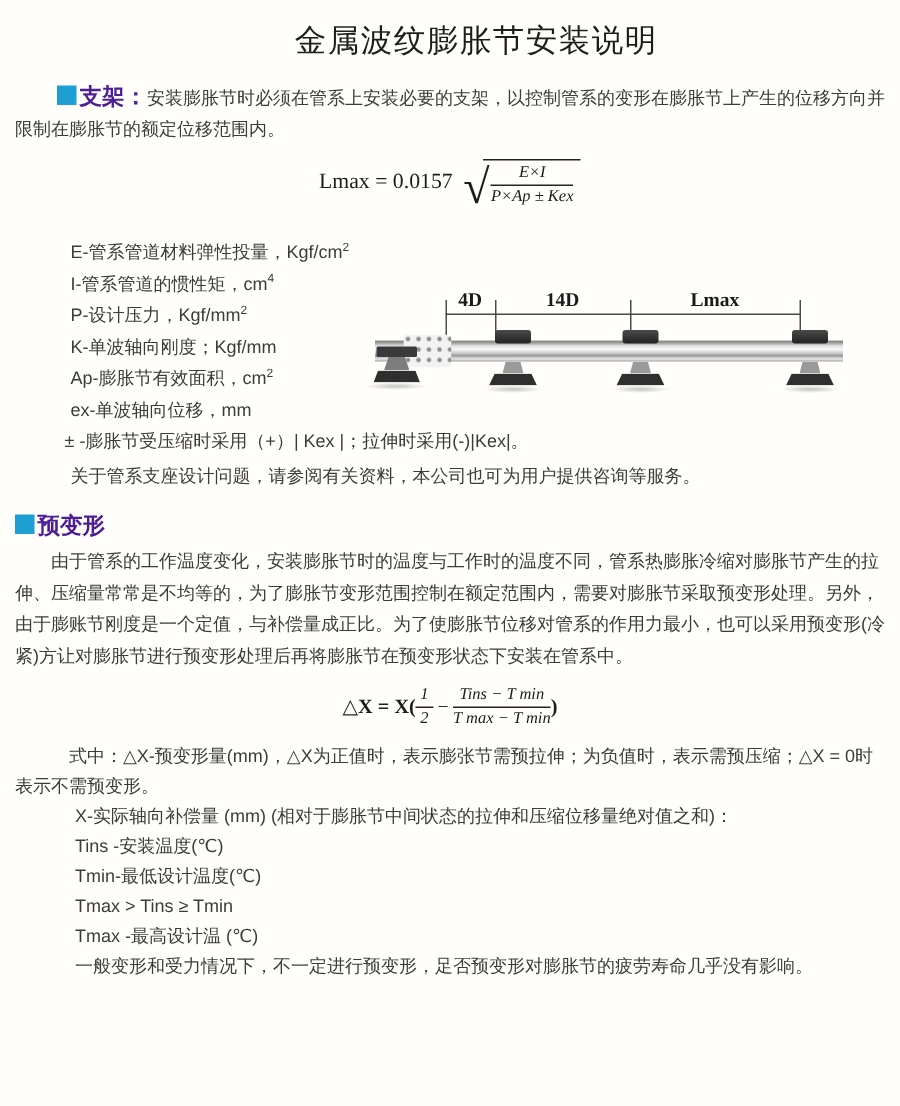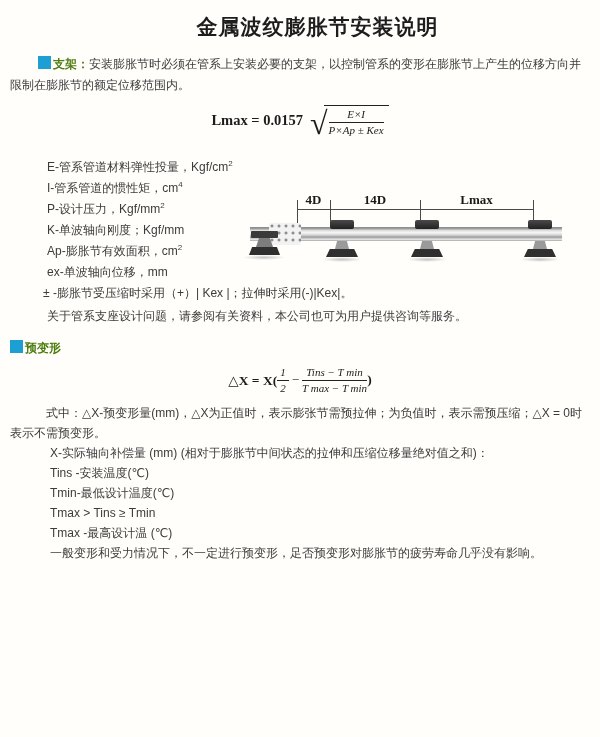--- a/index.html
+++ b/index.html
@@ -3,31 +3,31 @@
 <meta charset="utf-8">
 <style>
   html,body{margin:0;padding:0;background:#fffefb;}
   .page{
     position:relative;width:600px;height:737px;overflow:hidden;
     background:#fffefb;color:#3b3b3b;
     font-family:"Liberation Sans","DejaVu Sans",sans-serif;
     font-size:12px;
   }
   .title{
-    padding-top:13px;text-align:center;font-size:21px;font-weight:bold;
+    padding-top:13px;text-align:center;font-size:21px;font-weight:normal;
     color:#1d1d1d;letter-spacing:1px;padding-left:35px;
   }
-  .bhead{color:#4d7c0f;font-size:12px;font-weight:bold;}
+  .bhead{color:#4c1d95;font-size:15px;font-weight:bold;}
   .sq{display:inline-block;width:13px;height:13px;background:#1e9fd4;margin-right:2px;vertical-align:-1px;}
   .p1{margin:13px 8px 0 10px;line-height:21px;text-indent:28px;}
   .p-example{margin:3px 8px 0 10px;text-indent:24px;line-height:19px;}
   
   .formula{font-family:"Liberation Serif","DejaVu Serif",serif;color:#1c1c1c;}
   .lmax-formula{margin-top:9px;text-align:center;height:42px;}
-  .lmax-formula .lhs{font-weight:bold;font-size:14.5px;vertical-align:middle;}
+  .lmax-formula .lhs{font-weight:normal;font-size:14.5px;vertical-align:middle;}
   .sqrt-sign{font-size:32px;line-height:0;vertical-align:middle;font-weight:400;margin:0 -4px 0 4px;position:relative;top:2px;}
   .rad{display:inline-block;border-top:1.4px solid #222;vertical-align:middle;padding:2px 5px 0 5px;}
   .frac{display:inline-block;text-align:center;vertical-align:middle;font-family:"Liberation Serif","DejaVu Serif",serif;font-style:italic;font-size:11px;line-height:1.15;}
   .frac .fn{display:block;border-bottom:1px solid #222;padding:0 3px 1px;}
   .frac .fd{display:block;padding-top:1px;}
   
   .defs{margin-top:8px;line-height:18px;}
   .d0{margin-left:25px;}
   .d1{margin-left:47px;}
   .dpm{margin-left:43px;}
@@ -125,20 +125,21 @@
       <div class="saddle"></div>
       <div class="neck"></div>
       <div class="base"></div>
       <div class="shadow"></div>
     </div>
   </div>
 
   <div class="sec2-head">
     <span class="sq"></span><span class="bhead">预变形</span>
   </div>
+  <div class="p2">由于管系的工作温度变化，安装膨胀节时的温度与工作时的温度不同，管系热膨胀冷缩对膨胀节产生的拉伸、压缩量常常是不均等的，为了膨胀节变形范围控制在额定范围内，需要对膨胀节采取预变形处理。另外，由于膨账节刚度是一个定值，与补偿量成正比。为了使膨胀节位移对管系的作用力最小，也可以采用预变形(冷紧)方让对膨胀节进行预变形处理后再将膨胀节在预变形状态下安装在管系中。</div>
 
 
   <div class="axial-formula formula">
     <span class="lhs">△X = X(</span><span class="frac"><span class="fn">1</span><span class="fd">2</span></span>
     <span class="minus">−</span>
     <span class="frac"><span class="fn">Tins − T min</span><span class="fd">T max − T min</span></span><span class="rhs">)</span>
   </div>
 
   <div class="note1">式中：△X-预变形量(mm)，△X为正值时，表示膨张节需预拉伸；为负值时，表示需预压缩；△X = 0时表示不需预变形。</div>
   <div class="note2">X-实际轴向补偿量 (mm) (相对于膨胀节中间状态的拉伸和压缩位移量绝对值之和)：</div>

